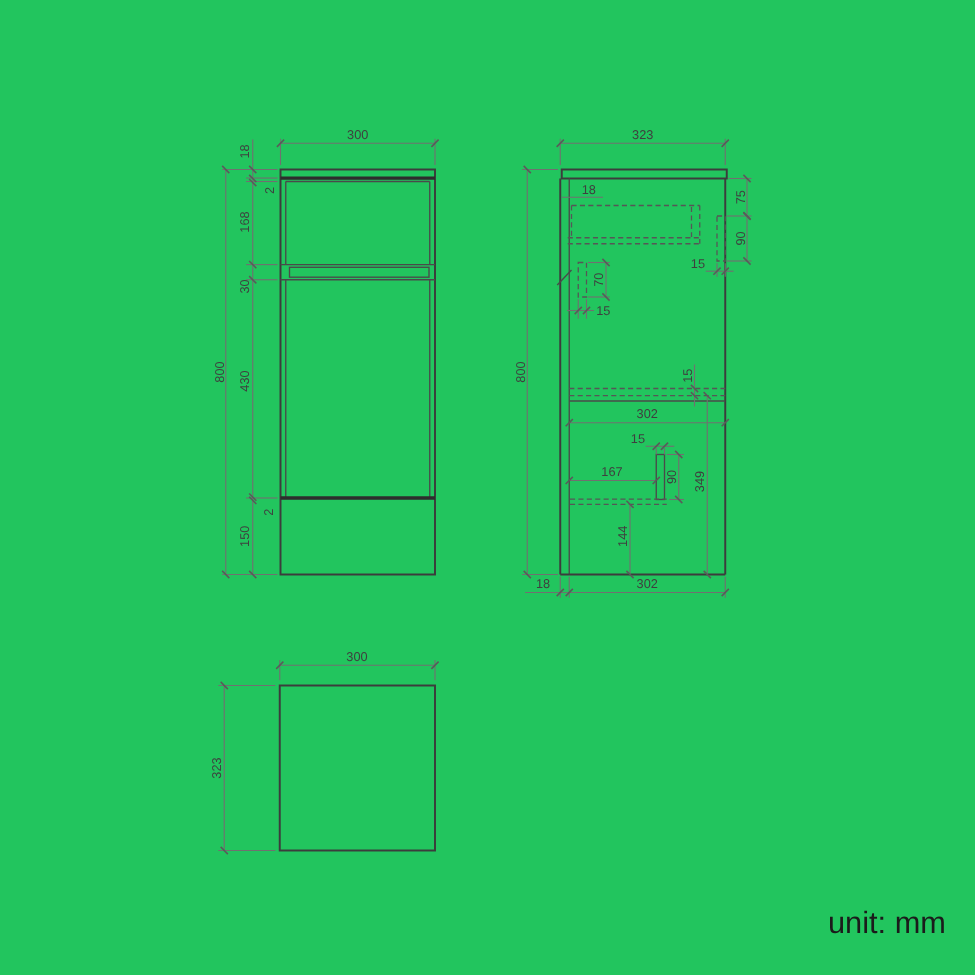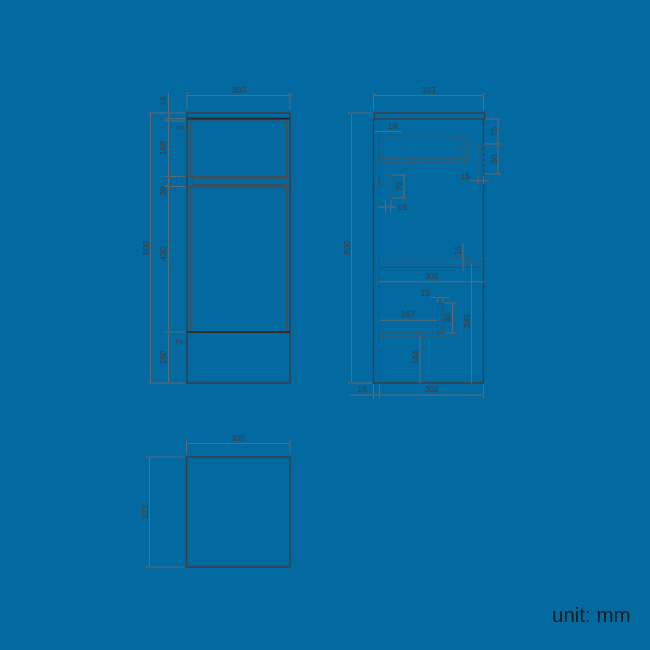--- a/index.html
+++ b/index.html
@@ -1,16 +1,16 @@
 <!DOCTYPE html>
 <html><head>
 <meta charset="utf-8">
 <style>
   html,body{margin:0;padding:0;background:#ffffff;}
-  .stage{position:relative;width:650px;height:650px;background:#0369a1;overflow:hidden;
+  .stage{position:relative;width:650px;height:650px;background:#22c55e;overflow:hidden;
          font-family:"Liberation Sans", sans-serif;}
   svg{position:absolute;left:0;top:0;}
   .b  {stroke:#3c3c3c;stroke-width:1.3;fill:none;}
   .n1 {stroke:#4a4a4a;stroke-width:0.9;fill:none;}
   .t  {stroke:#2d2d2d;stroke-width:2.2;fill:none;}
   .d  {stroke:#707070;stroke-width:0.75;fill:none;}
   .ds {stroke:#5a5a5a;stroke-width:1;fill:none;}
   .h  {stroke:#565656;stroke-width:0.85;fill:none;stroke-dasharray:3.4 2.2;}
   .dt {font-size:8.5px;fill:#3f3f3f;text-anchor:middle;}
   .dte{text-anchor:end;}

